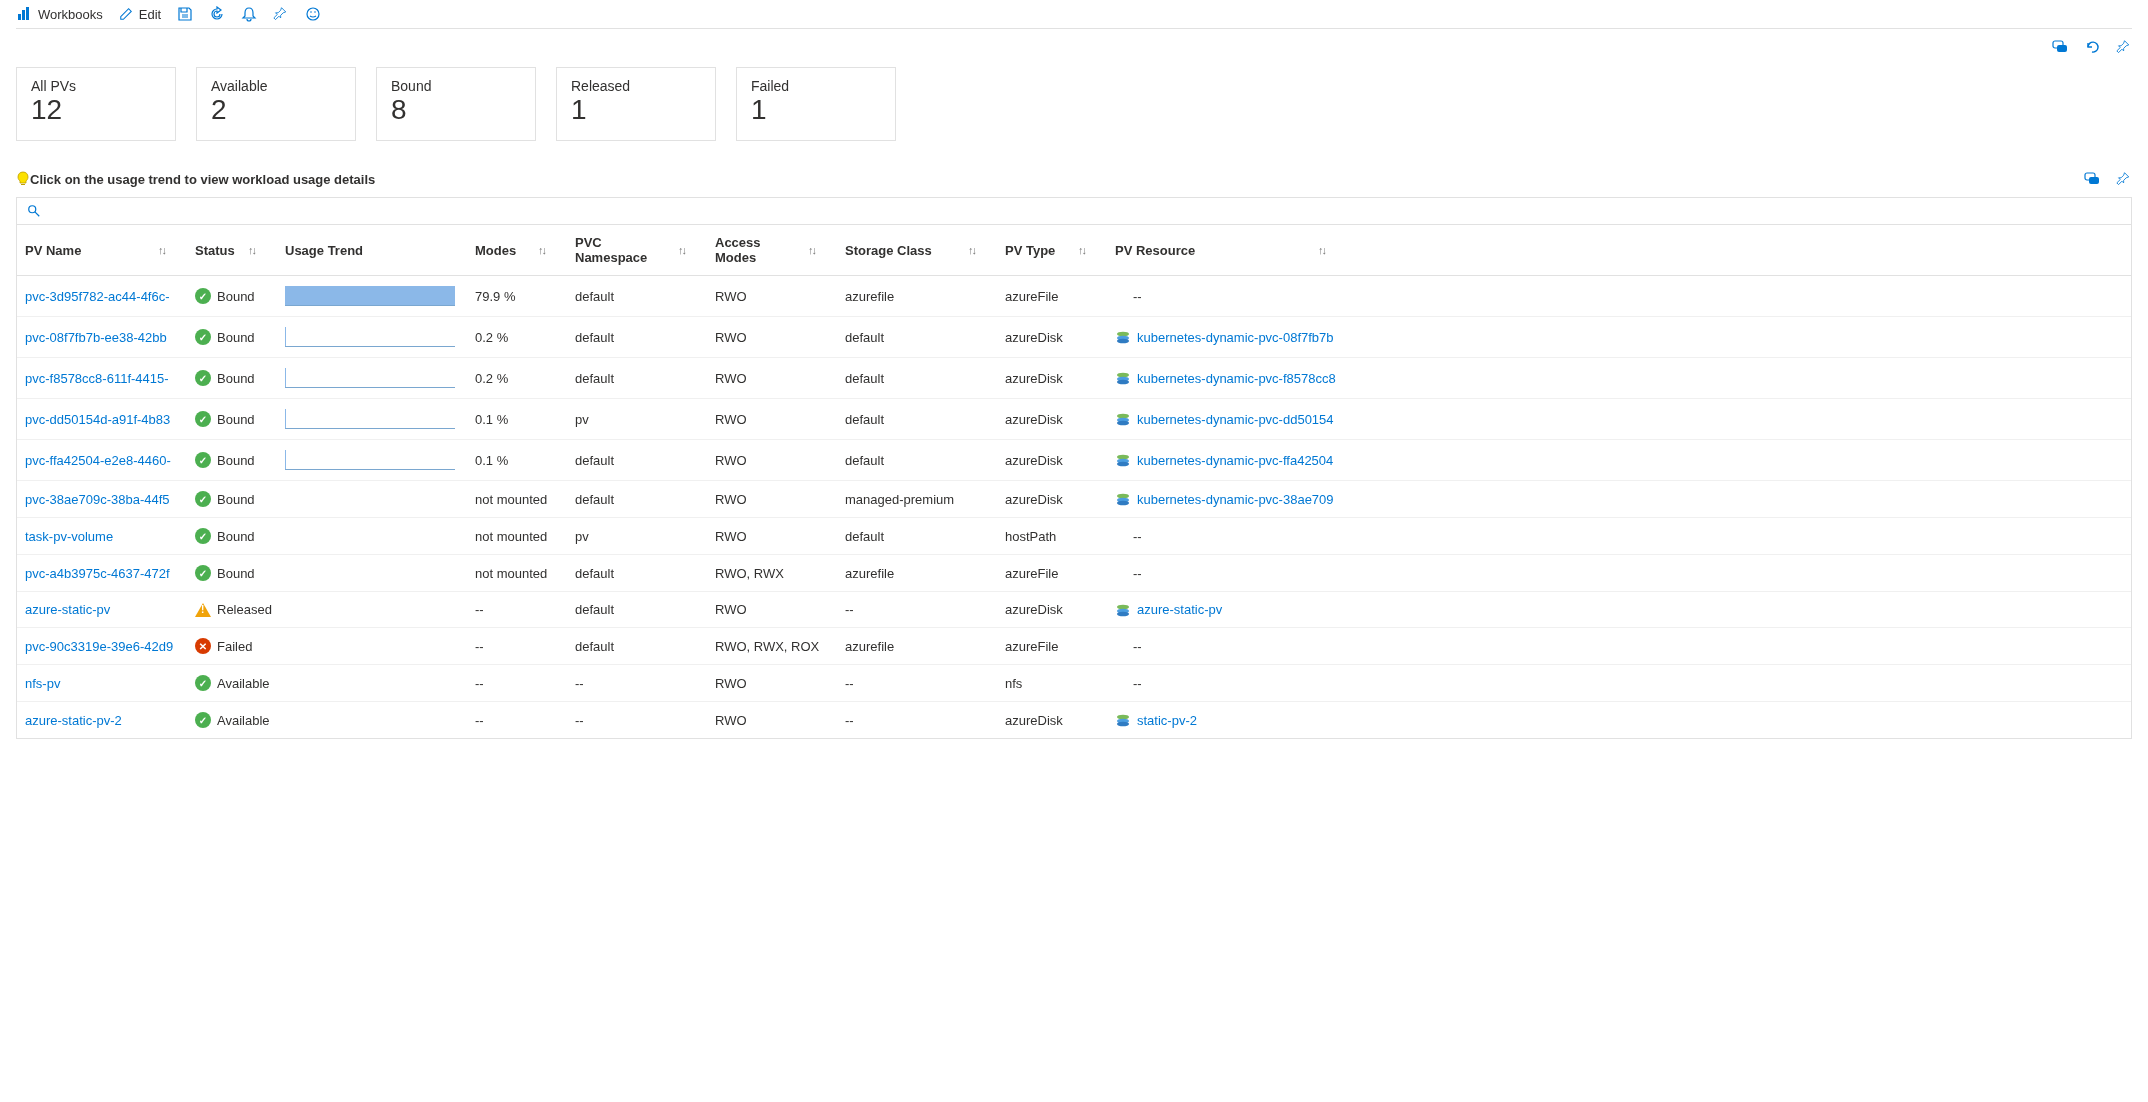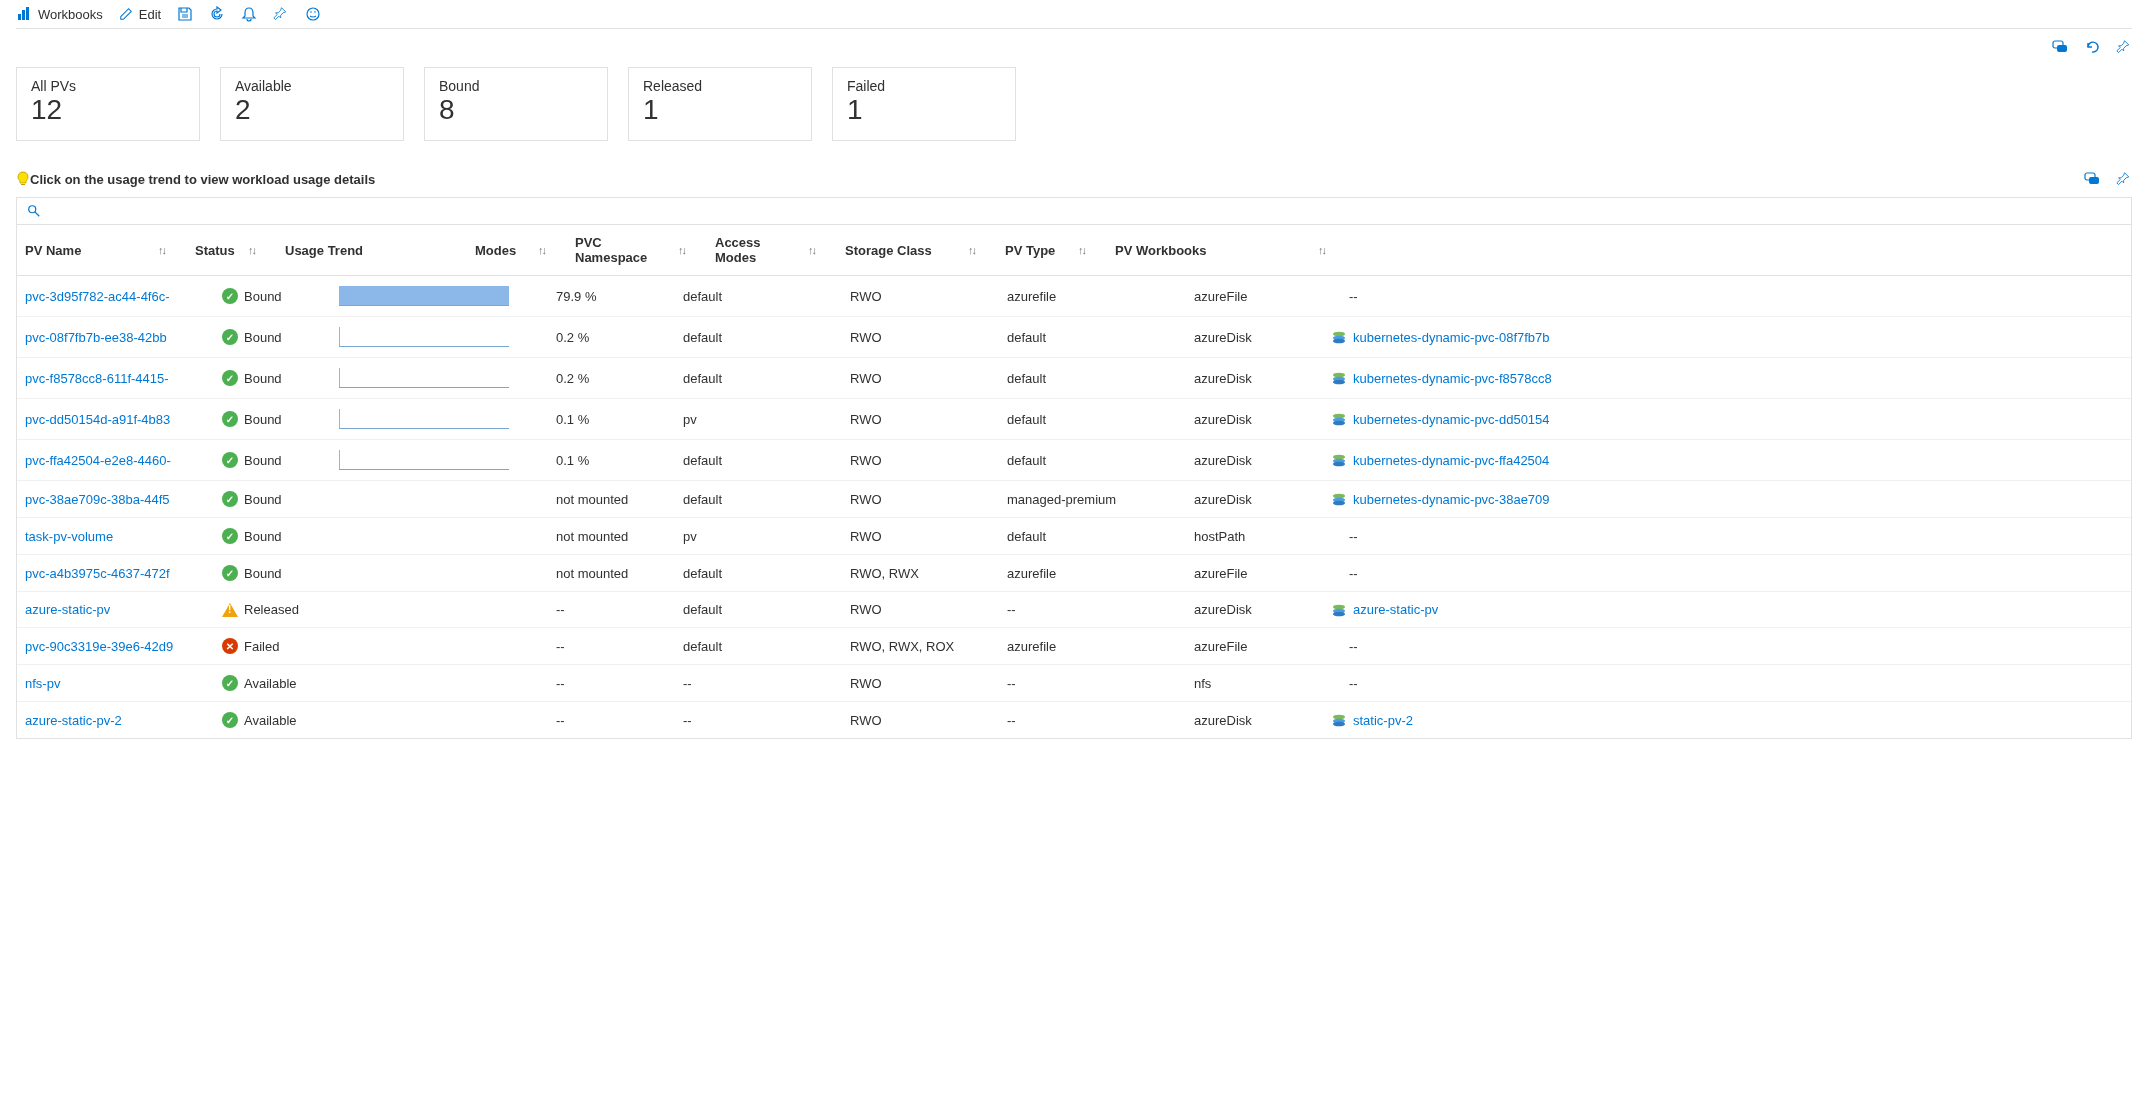--- a/index.html
+++ b/index.html
@@ -40,21 +40,21 @@
   .action-row svg { display:block; cursor:pointer; }
 
   
   .tiles {
     display: flex;
     gap: 20px;
     margin: 6px 0 30px 0;
   }
   .tile {
     border: 1px solid #e1e1e1;
-    width: 184px;
+    width: 160px;
     padding: 10px 14px 14px 14px;
   }
   .tile-label { font-size: 14px; color: #323130; }
   .tile-value { font-size: 28px; font-weight: 400; }
 
   
   .hint-row {
     display: flex;
     align-items: center;
     justify-content: space-between;
@@ -100,21 +100,20 @@
     display:flex;
     align-items:center;
     gap:4px;
     justify-content:space-between;
     padding-right:30px;
   }
   .sorter { color:#777; font-size:11px; letter-spacing:-2px; }
   .grid-row {
     padding: 10px 8px;
     border-bottom:1px solid #f0f0f0;
-    gap:27px;
   }
   .grid-row:last-child { border-bottom:none; }
 
   .link { color:#0078d4; cursor:pointer; overflow:hidden; text-overflow:ellipsis; white-space:nowrap; padding-right:6px;}
   .cell { overflow:hidden; text-overflow:ellipsis; white-space:nowrap; padding-right:6px;}
 
   .status-cell { display:flex; align-items:center; gap:6px; }
 
   .bar-bg {
     height:20px;
@@ -276,21 +275,21 @@
       </div>
     <div class="hcell">
         <span>Storage Class</span>
         <span class="sorter">↑↓</span>
       </div>
     <div class="hcell">
         <span>PV Type</span>
         <span class="sorter">↑↓</span>
       </div>
     <div class="hcell">
-        <span>PV Workbooks</span>
+        <span>PV Resource</span>
         <span class="sorter">↑↓</span>
       </div>
   </div>
   <div id="rows-host">
       <div class="grid-row">
     <div class="link">pvc-3d95f782-ac44-4f6c-</div>
     <div class="status-cell">
           <span class="ico-circle ico-ok">✓</span>
           <span>Bound</span>
         </div>

